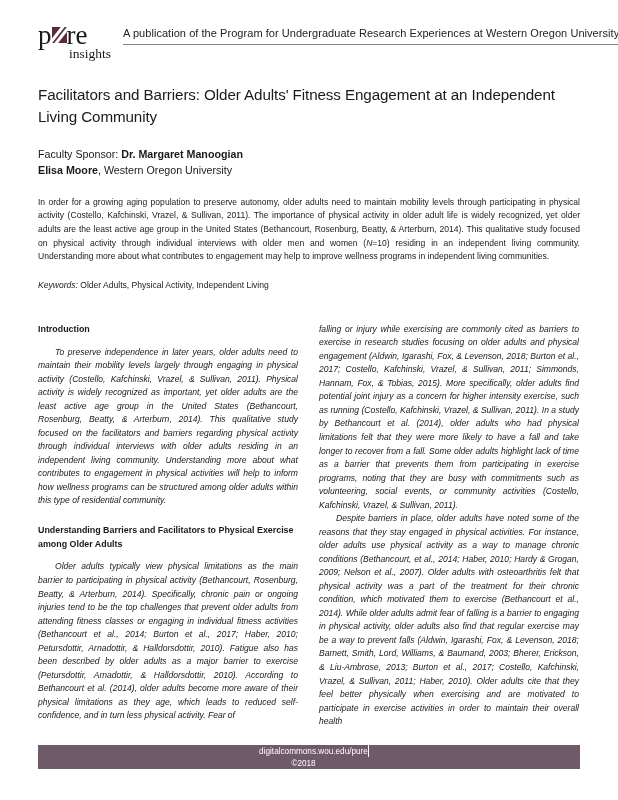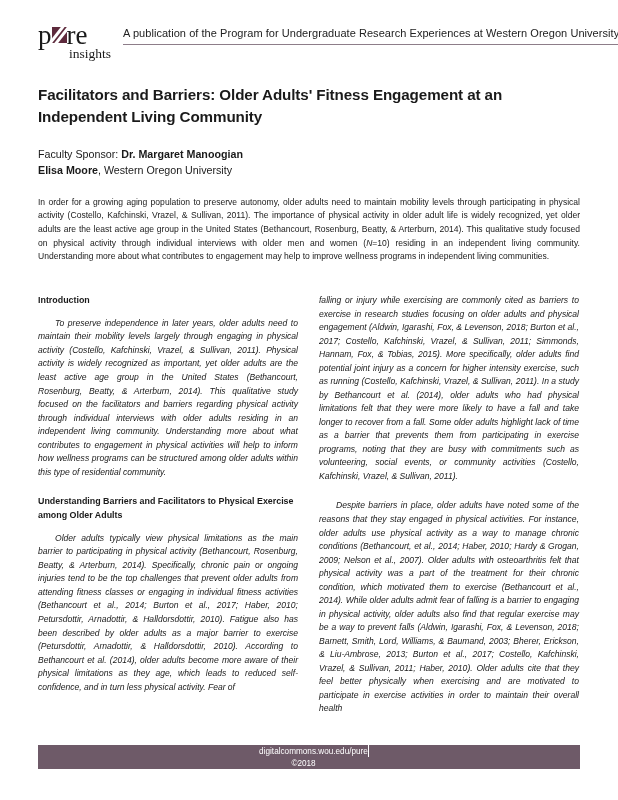--- a/index.html
+++ b/index.html
@@ -41,21 +41,21 @@
   }
   .tagline-wrap { flex:1; padding-left:11px; padding-top:5px; }
   .tagline {
     font-size:11px; color:#222; letter-spacing:0.05px;
     padding-bottom:5px; white-space:nowrap;
   }
   .tagline-rule { height:1px; background:#8d7d89; width:100%; }
 
   
   .title {
-    font-size:15.2px; font-weight:bold; line-height:1.42;
+    font-size:15.2px; font-weight:normal; line-height:1.42;
     margin-top:22px; letter-spacing:-0.1px;
   }
 
   
   .authors { margin-top:19px; font-size:10.7px; line-height:1.52; }
   .authors b { font-weight:bold; }
 
   
   .abstract {
     margin-top:17px; font-size:8.55px; line-height:1.60;
@@ -77,21 +77,21 @@
     font-size:8.9px; font-weight:bold; line-height:1.55;
     margin-bottom:9px;
   }
   .sec-head.spaced { margin-top:16px; }
   p.body {
     font-size:8.55px; line-height:1.585;
     text-align:justify; margin:0; text-indent:17px;
     color:#1a1a1a;
     font-style:italic;
   }
-  p.body + p.body { margin-top:16px; }
+  p.body + p.body { margin-top:0; }
   p.body.noindent { text-indent:0; }
 
   
   .footer {
     position:absolute; left:38px; right:38px; bottom:31px;
     height:24px; background:#6e5a68; display:flex; align-items:center;
     color:#ffffff;
     flex-direction:column;
   }
   .footer-left {
@@ -127,20 +127,21 @@
 
   <div class="title">Facilitators and Barriers: Older Adults' Fitness Engagement at an Independent Living Community</div>
 
   <div class="authors">
     <div><span>Faculty Sponsor: </span><b>Dr. Margaret Manoogian</b></div>
     <div><b>Elisa Moore</b><span>, Western Oregon University</span></div>
   </div>
 
   <div class="abstract"><span>In order for a growing aging population to preserve autonomy, older adults need to maintain mobility levels through participating in physical activity (Costello, Kafchinski, Vrazel, &amp; Sullivan, 2011). The importance of physical activity in older adult life is widely recognized, yet older adults are the least active age group in the United States (Bethancourt, Rosenburg, Beatty, &amp; Arterburn, 2014). This qualitative study focused on physical activity through individual interviews with older men and women (</span><i>N</i><span>=10) residing in an independent living community. Understanding more about what contributes to engagement may help to improve wellness programs in independent living communities.</span></div>
 
+  <div class="keywords"><span class="kw-label">Keywords:</span><span>  Older Adults, Physical Activity, Independent Living</span></div>
 
   <div class="columns">
 
     <div class="col">
       <div class="sec-head">Introduction</div>
       <p class="body">To preserve independence in later years, older adults need to maintain their mobility levels largely through engaging in physical activity (Costello, Kafchinski, Vrazel, &amp; Sullivan, 2011). Physical activity is widely recognized as important, yet older adults are the least active age group in the United States (Bethancourt, Rosenburg, Beatty, &amp; Arterburn, 2014). This qualitative study focused on the facilitators and barriers regarding physical activity through individual interviews with older adults residing in an independent living community. Understanding more about what contributes to engagement in physical activities will help to inform how wellness programs can be structured among older adults within this type of residential community.</p>
       <div class="sec-head spaced">Understanding Barriers and Facilitators to Physical Exercise among Older Adults</div>
       <p class="body">Older adults typically view physical limitations as the main barrier to participating in physical activity (Bethancourt, Rosenburg, Beatty, &amp; Arterburn, 2014). Specifically, chronic pain or ongoing injuries tend to be the top challenges that prevent older adults from attending fitness classes or engaging in individual fitness activities (Bethancourt et al., 2014; Burton et al., 2017; Haber, 2010; Petursdottir, Arnadottir, &amp; Halldorsdottir, 2010). Fatigue also has been described by older adults as a major barrier to exercise (Petursdottir, Arnadottir, &amp; Halldorsdottir, 2010). According to Bethancourt et al. (2014), older adults become more aware of their physical limitations as they age, which leads to reduced self-confidence, and in turn less physical activity. Fear of</p>
     </div>
 

